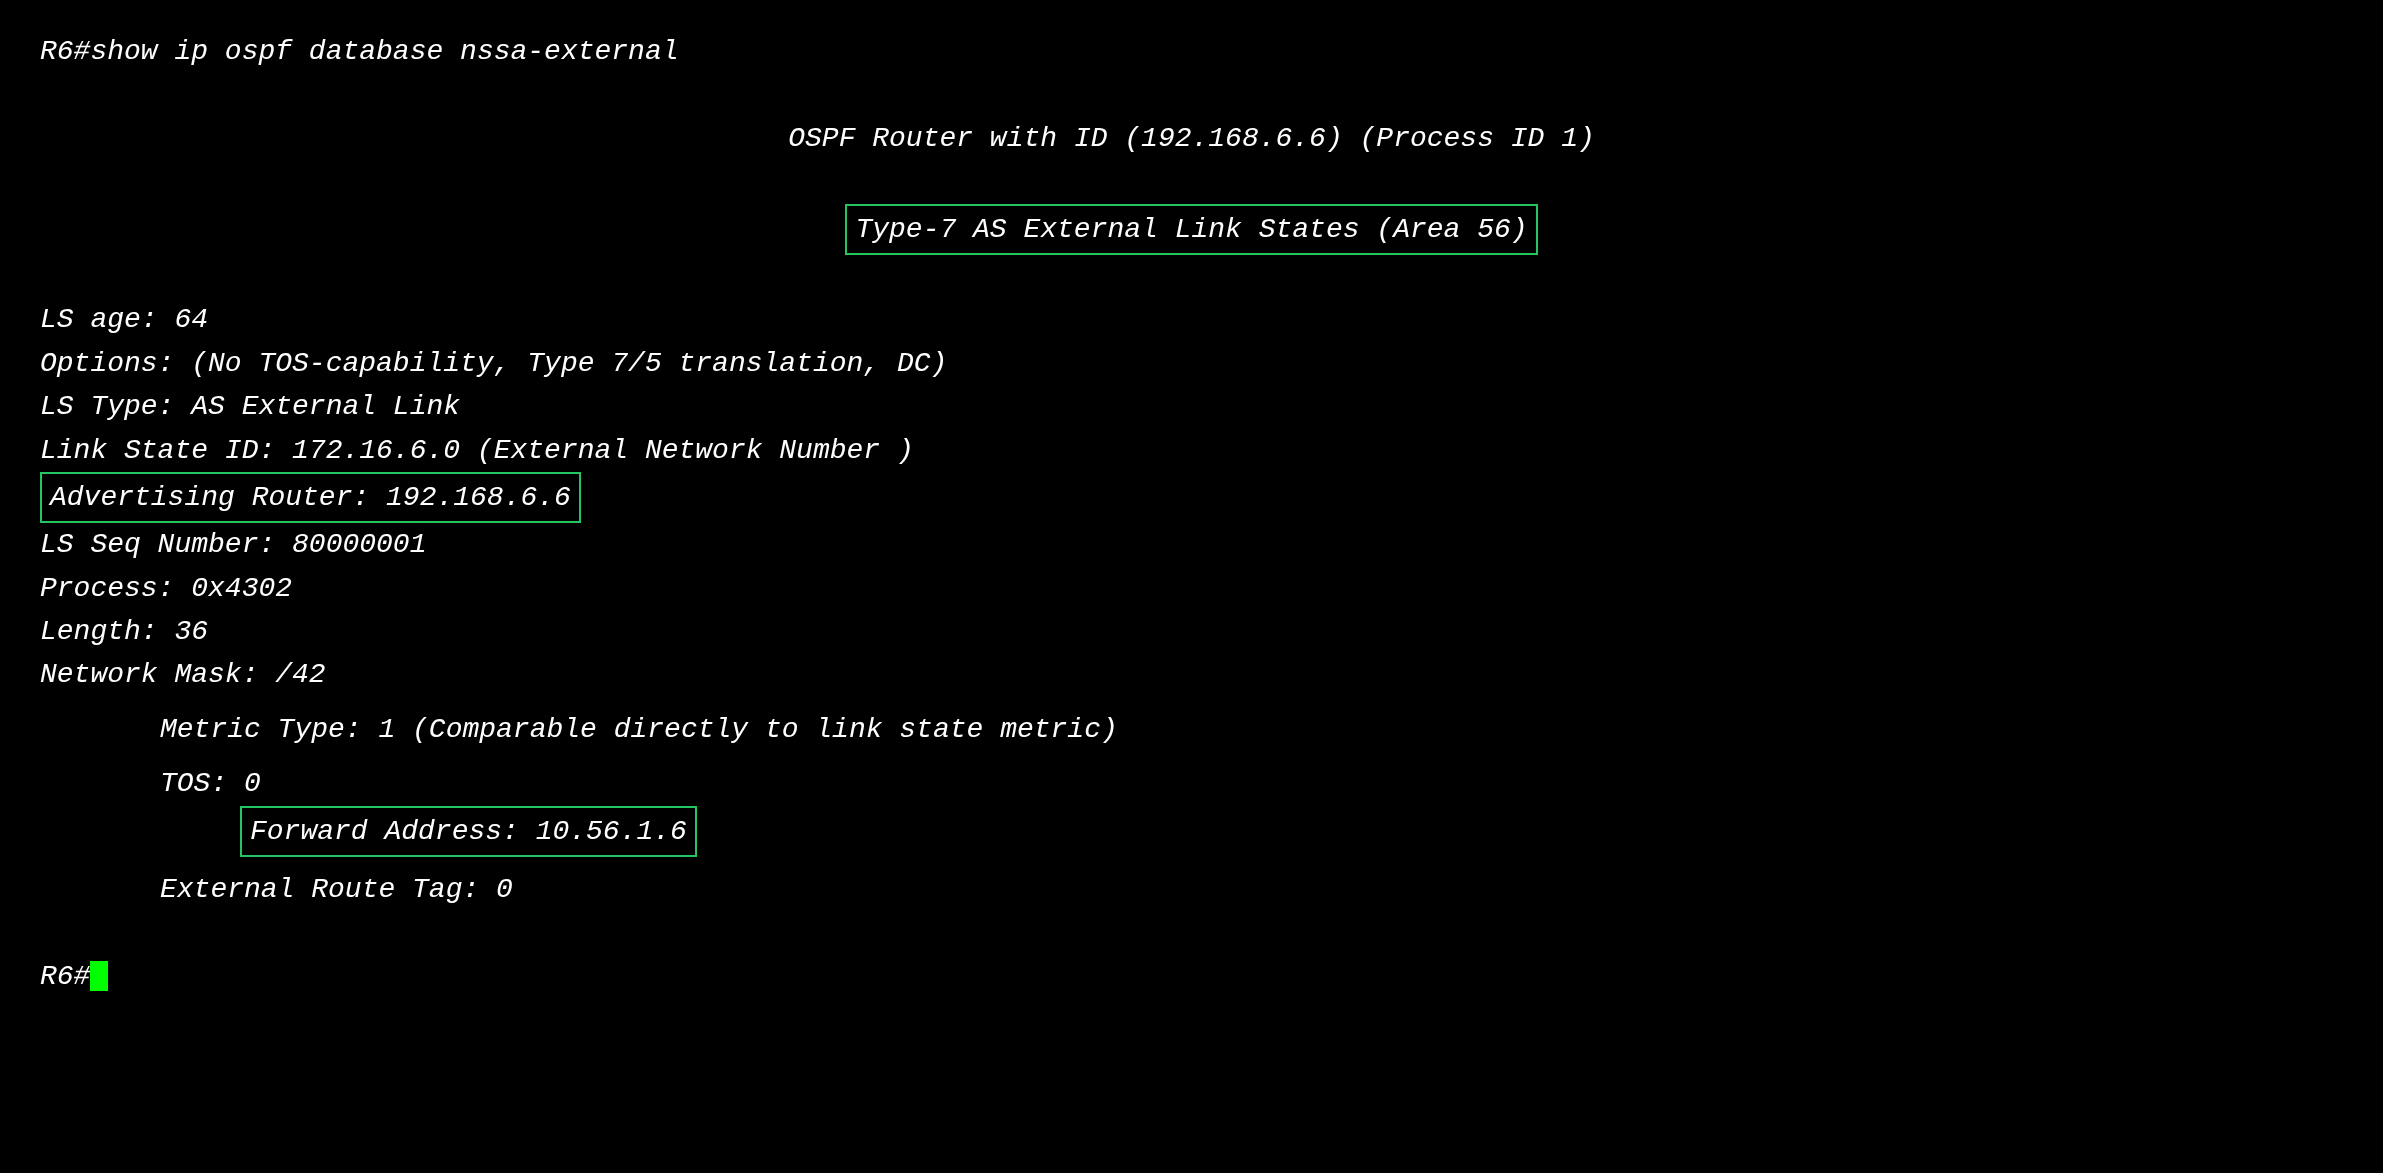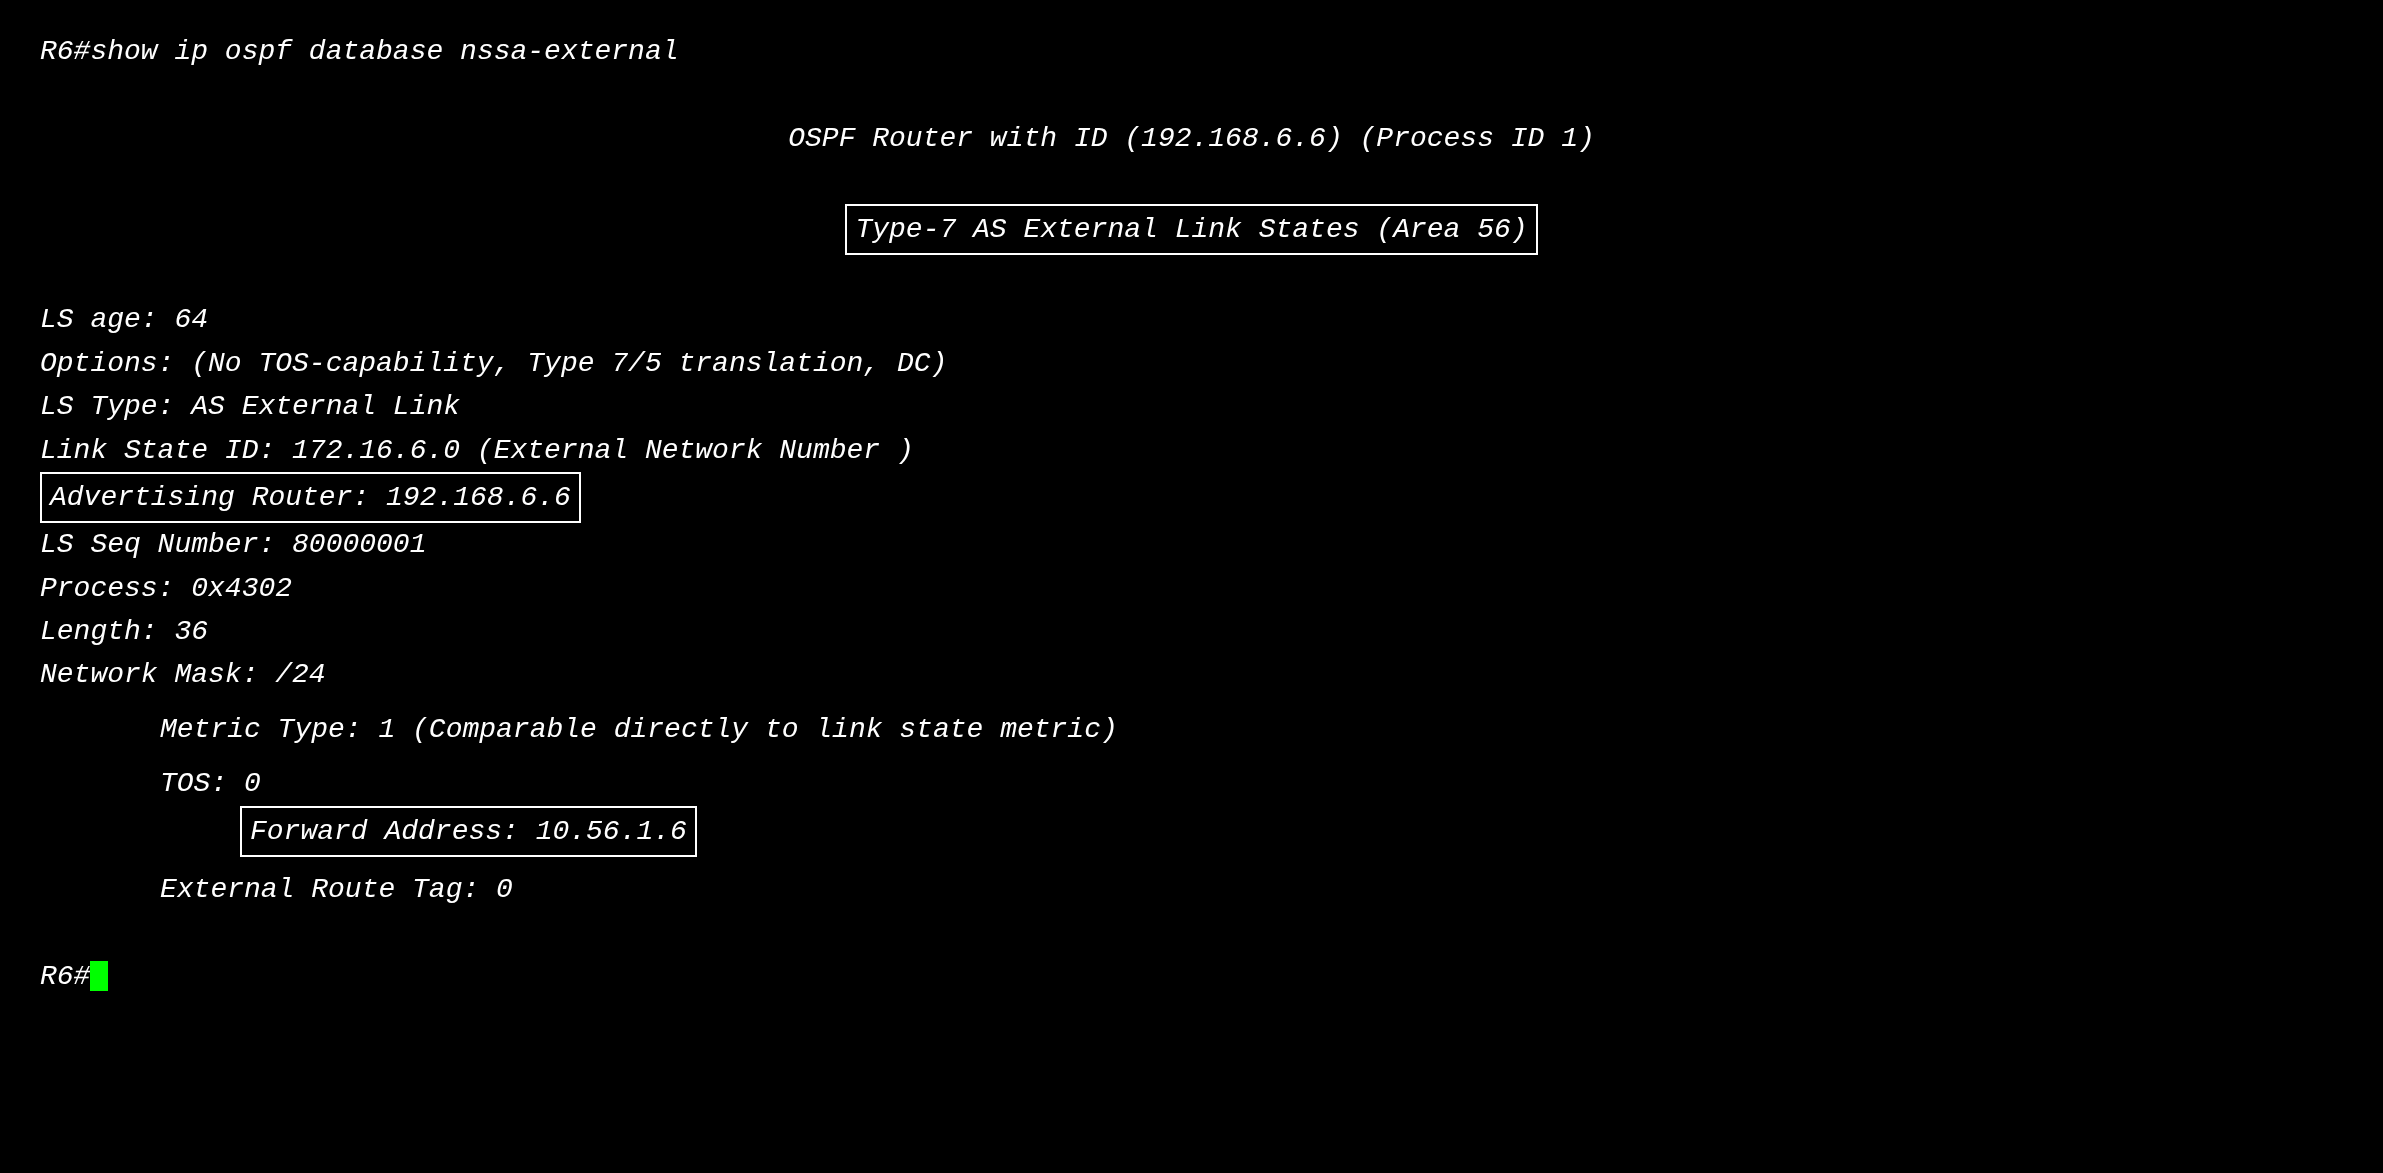--- a/index.html
+++ b/index.html
@@ -19,21 +19,21 @@
       padding: 30px 40px;
       line-height: 1.55;
     }
 
     .line {
       display: block;
     }
 
     .highlighted-box {
       display: inline-block;
-      border: 2px solid #ffffff;
+      border: 2px solid #22c55e;
       padding: 2px 8px;
     }
 
     .cursor {
       display: inline-block;
       width: 18px;
       height: 30px;
       background-color: #00ff00;
       vertical-align: middle;
     }
@@ -104,21 +104,21 @@
 
   <div class="line">
     <span>Process: 0x4302</span>
   </div>
 
   <div class="line">
     <span>Length: 36</span>
   </div>
 
   <div class="line">
-    <span>Network Mask: /24</span>
+    <span>Network Mask: /42</span>
   </div>
 
   <div class="line indent1">
     <span>Metric Type: 1 (Comparable directly to link state metric)</span>
   </div>
 
   <div class="line indent1">
     <span>TOS: 0</span>
   </div>
 

